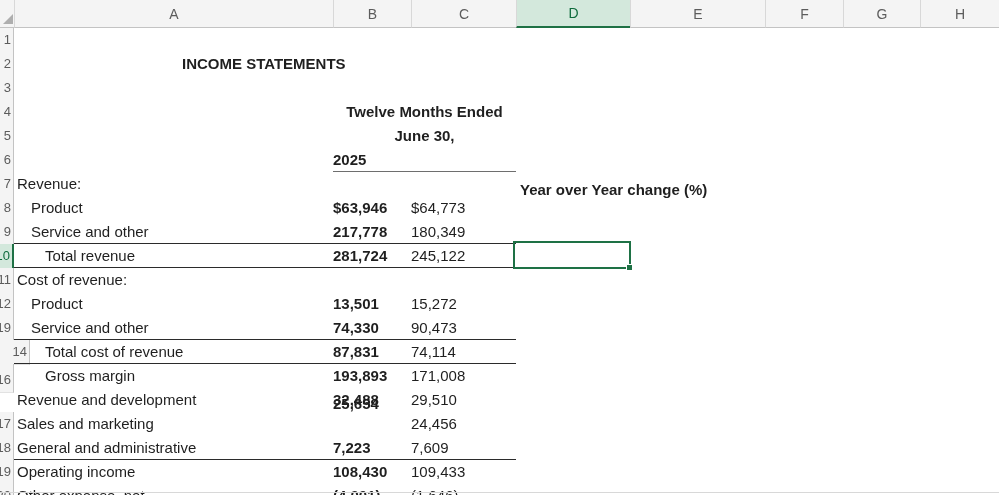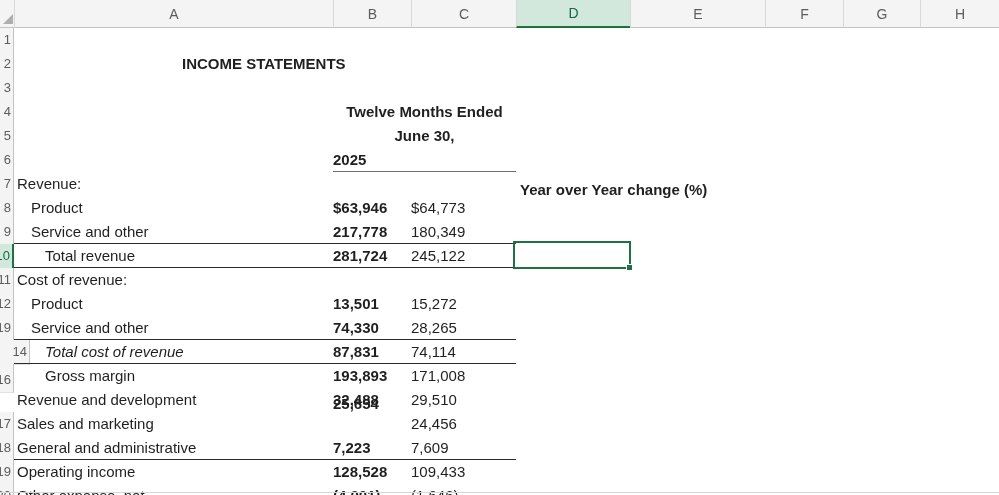--- a/index.html
+++ b/index.html
@@ -131,38 +131,38 @@
       <div class="cell num b2025" style="left: 333px; top: 244px; width: 72px;">281,724</div>
       <div class="cell num" style="left: 411px; top: 244px; width: 99px;">245,122</div>
       <div class="cell" style="left: 17px; top: 268px;">Cost of revenue:</div>
       <div class="cell num b2025" style="left: 333px; top: 268px; width: 72px;"></div>
       <div class="cell num" style="left: 411px; top: 268px; width: 99px;"></div>
       <div class="cell" style="left: 31px; top: 292px;">Product</div>
       <div class="cell num b2025" style="left: 333px; top: 292px; width: 72px;">13,501</div>
       <div class="cell num" style="left: 411px; top: 292px; width: 99px;">15,272</div>
       <div class="cell" style="left: 31px; top: 316px;">Service and other</div>
       <div class="cell num b2025" style="left: 333px; top: 316px; width: 72px;">74,330</div>
-      <div class="cell num" style="left: 411px; top: 316px; width: 99px;">28,265</div>
-      <div class="cell" style="left: 45px; top: 340px; font-style: italic;">Total cost of revenue</div>
+      <div class="cell num" style="left: 411px; top: 316px; width: 99px;">90,473</div>
+      <div class="cell" style="left: 45px; top: 340px;">Total cost of revenue</div>
       <div class="cell num b2025" style="left: 333px; top: 340px; width: 72px;">87,831</div>
       <div class="cell num" style="left: 411px; top: 340px; width: 99px;">74,114</div>
       <div class="cell" style="left: 45px; top: 364px;">Gross margin</div>
       <div class="cell num b2025" style="left: 333px; top: 364px; width: 72px;">193,893</div>
       <div class="cell num" style="left: 411px; top: 364px; width: 99px;">171,008</div>
       <div class="cell" style="left: 17px; top: 388px;">Revenue and development</div>
       <div class="cell num b2025" style="left: 333px; top: 388px; width: 72px;">32,488</div>
       <div class="cell num" style="left: 411px; top: 388px; width: 99px;">29,510</div>
       <div class="cell" style="left: 17px; top: 412px;">Sales and marketing</div>
       <div class="cell num b2025" style="left: 333px; top: 392px; width: 72px;">25,654</div>
       <div class="cell num" style="left: 411px; top: 412px; width: 99px;">24,456</div>
       <div class="cell" style="left: 17px; top: 436px;">General and administrative</div>
       <div class="cell num b2025" style="left: 333px; top: 436px; width: 72px;">7,223</div>
       <div class="cell num" style="left: 411px; top: 436px; width: 99px;">7,609</div>
       <div class="cell" style="left: 17px; top: 460px;">Operating income</div>
-      <div class="cell num b2025" style="left: 333px; top: 460px; width: 72px;">128,528</div>
+      <div class="cell num b2025" style="left: 333px; top: 460px; width: 72px;">108,430</div>
       <div class="cell num" style="left: 411px; top: 460px; width: 99px;">109,433</div>
       <div class="cell" style="left: 17px; top: 484px;">Other expense, net</div>
       <div class="cell num b2025" style="left: 333px; top: 484px; width: 72px;">(4,001)</div>
       <div class="cell num" style="left: 411px; top: 484px; width: 99px;">(1,646)</div>
     </div>
   <div id="borders">
       <div class="bline" style="top: 243px;"></div>
       <div class="bline" style="top: 267px;"></div>
       <div class="bline" style="top: 339px;"></div>
       <div class="bline" style="top: 363px;"></div>

